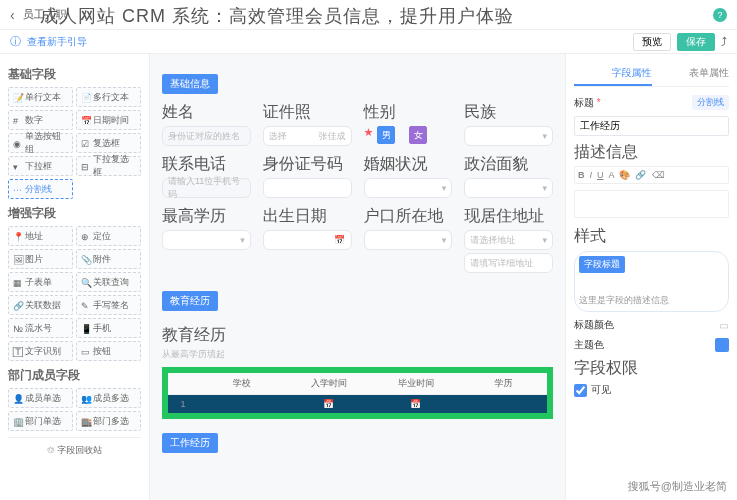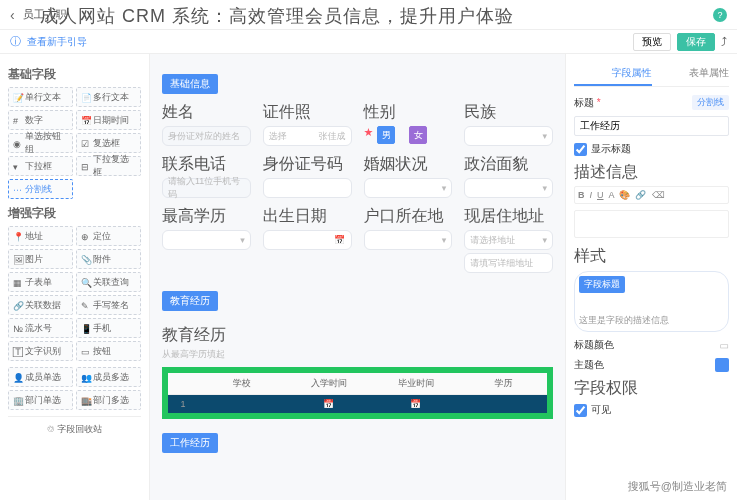--- a/index.html
+++ b/index.html
@@ -169,20 +169,21 @@
         </div>
       <div class="fi">
           <span class="ic">🅃</span>
           <span>文字识别</span>
         </div>
       <div class="fi">
           <span class="ic">▭</span>
           <span>按钮</span>
         </div>
     </div>
+    <div class="sec-title">部门成员字段</div>
     <div class="fg">
       <div class="fi">
           <span class="ic">👤</span>
           <span>成员单选</span>
         </div>
       <div class="fi">
           <span class="ic">👥</span>
           <span>成员多选</span>
         </div>
       <div class="fi">
@@ -308,24 +309,20 @@
   <div class="right">
     <div class="tabs">
       <div class="tab active">字段属性</div>
       <div class="tab">表单属性</div>
     </div>
     <div class="prop-row">
       <span><span>标题</span> <span class="req">*</span></span>
       <span class="tag">分割线</span>
     </div>
     <input class="prop-inp" value="工作经历" style="">
-    <label class="cb">
-        <input type="checkbox" checked="" style="">
-        <span>显示标题</span>
-      </label>
     <div class="fl" style="margin-bottom:3px">描述信息</div>
     <div class="toolbar">
       <span><b>B</b></span>
       <span><i>I</i></span>
       <span><u>U</u></span>
       <span>A</span>
       <span>🎨</span>
       <span>🔗</span>
       <span>⌫</span>
     </div>

